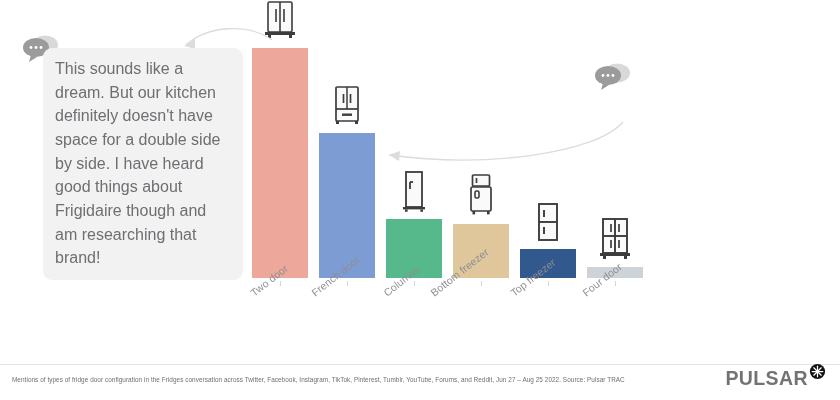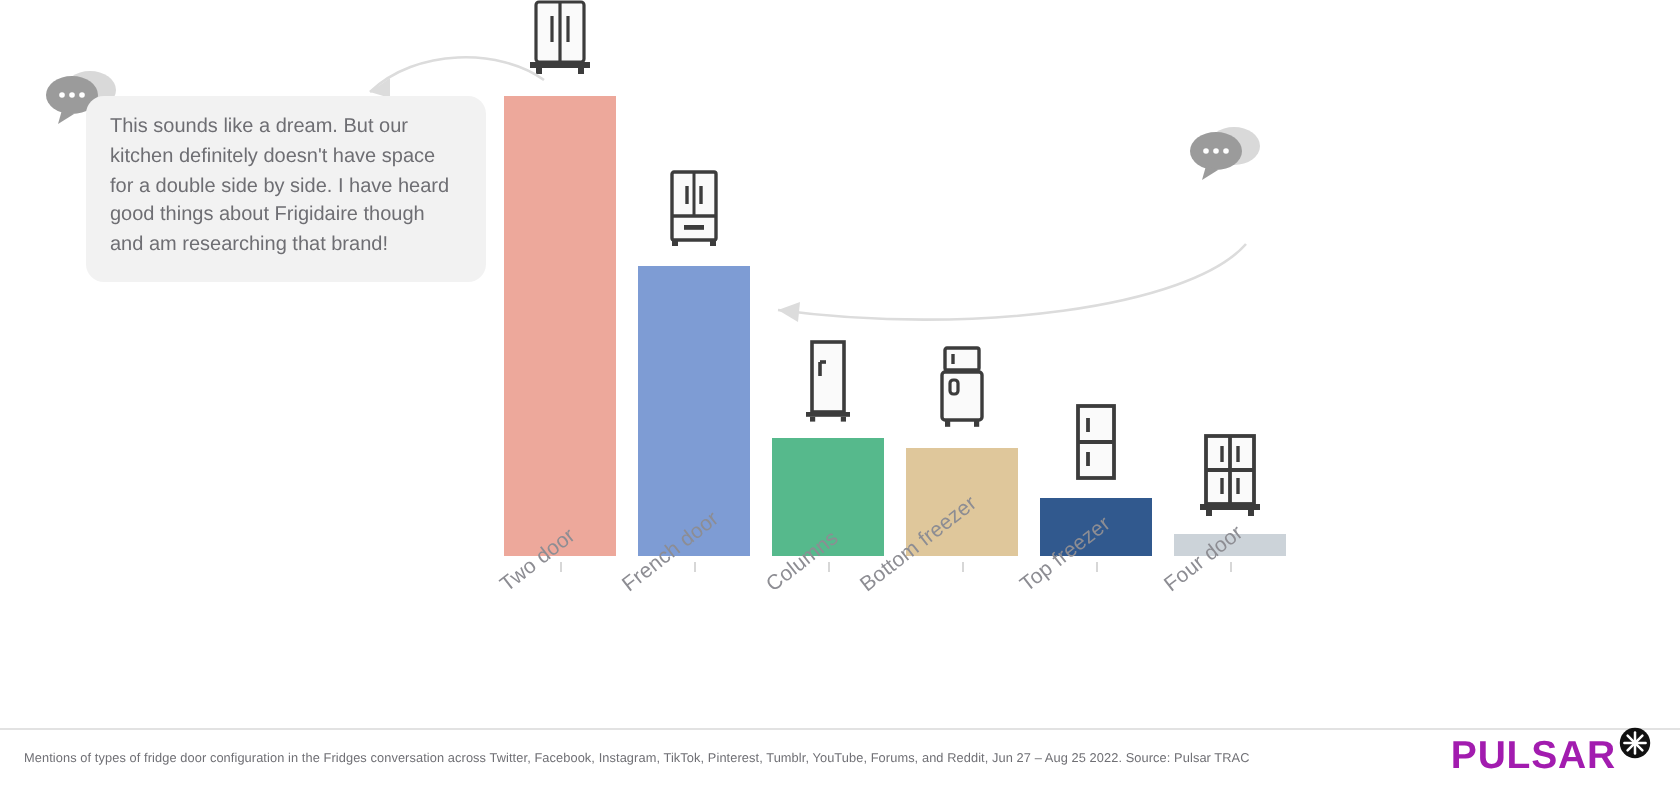--- a/index.html
+++ b/index.html
@@ -25,38 +25,38 @@
     position:absolute;
     font-size:10.5px;color:#8d8d93;white-space:nowrap;
     transform-origin:left top;
     transform:rotate(-38deg);
     letter-spacing:.1px;
   }
 
   
   .bubble{
     position:absolute;background:#f2f2f2;border-radius:9px;
-    color:#6e6e73;font-size:10px;line-height:1.48;
+    color:#6e6e73;font-size:16px;line-height:1.48;
     padding:9px 12px 10px 12px;box-sizing:border-box;
   }
   .bubble-text{display:block;}
   .chat-glyph{position:absolute;width:40px;height:30px;}
 
   
   .arrow{position:absolute;pointer-events:none;}
 
   
   #footer-rule{position:absolute;left:0;top:364px;width:840px;height:1px;background:#e2e2e2;}
   #footer-note{
     position:absolute;left:12px;top:376px;width:700px;
     font-size:6.4px;color:#6f6f74;letter-spacing:.05px;line-height:1.2;
   }
   #logo{position:absolute;right:14px;top:369px;display:flex;align-items:flex-start;}
   #logo-word{
-    font-size:19.5px;font-weight:bold;color:#a21caf;letter-spacing:.4px;
+    font-size:19.5px;font-weight:bold;color:#737373;letter-spacing:.4px;
     font-family:"Liberation Sans", sans-serif;line-height:1;
   }
   #logo-mark{margin-left:1px;margin-top:-6px;}
 </style>
 </head>
 <body>
 
 <div id="stage">
 
   <div id="plot">

